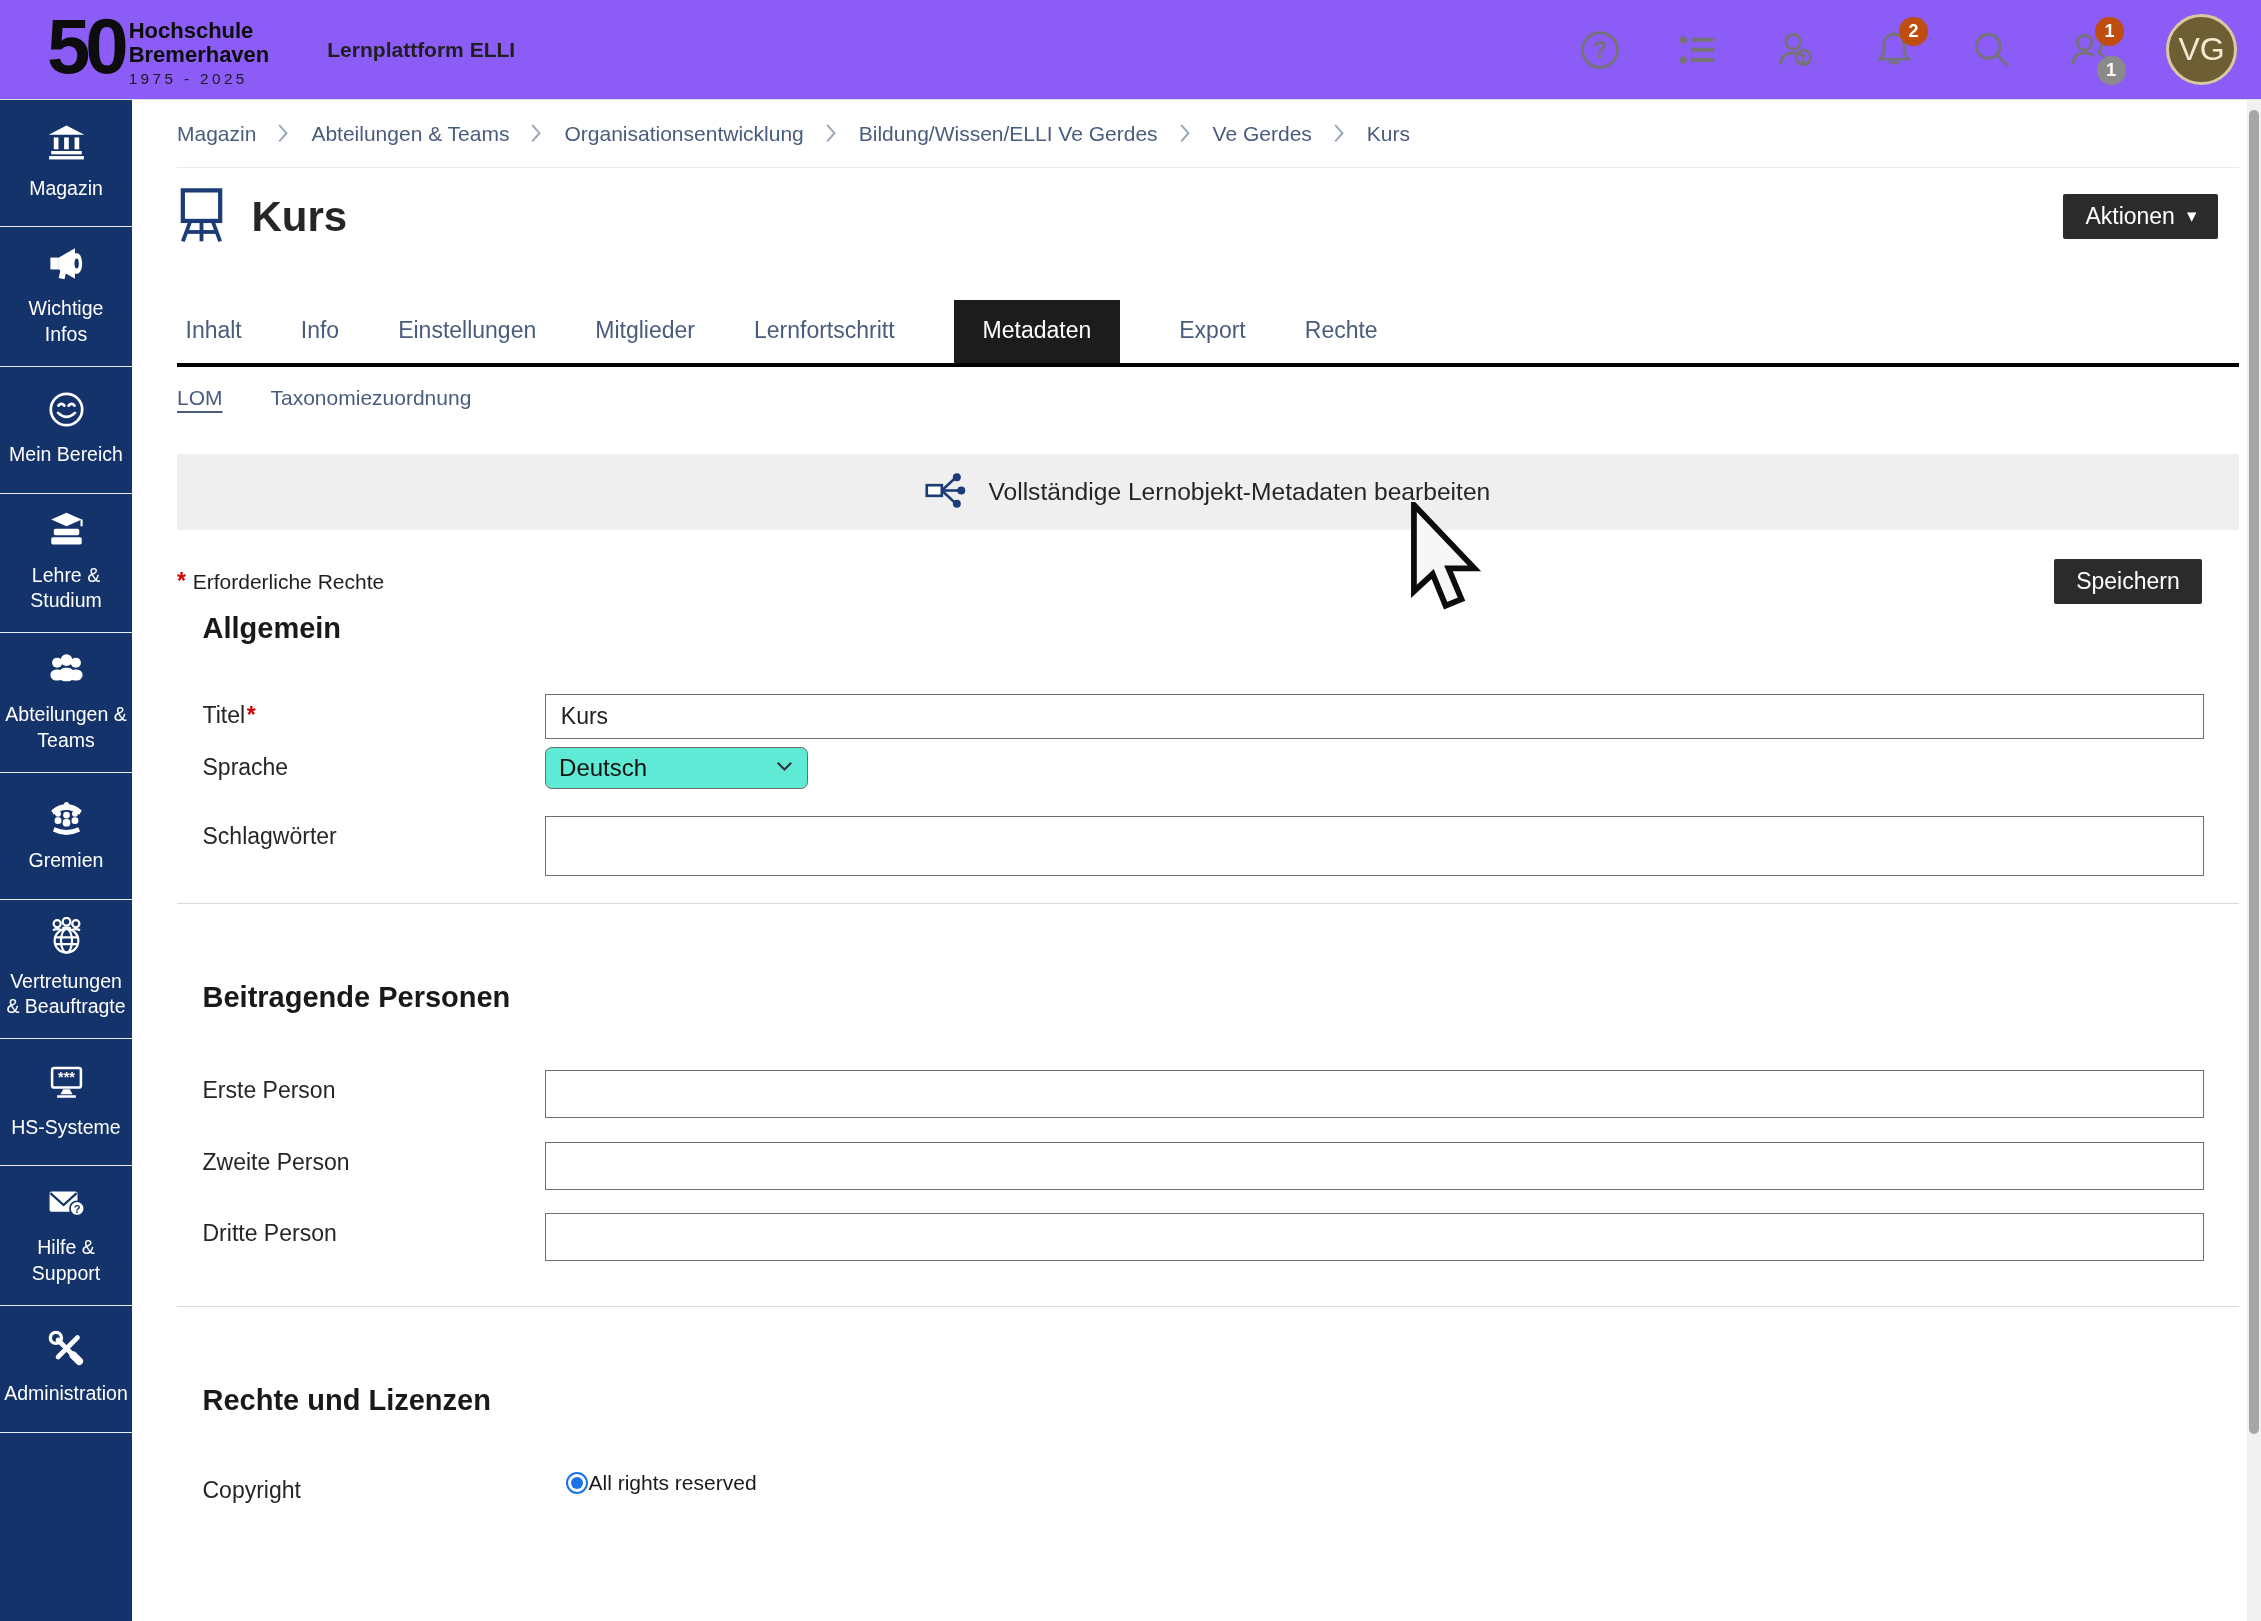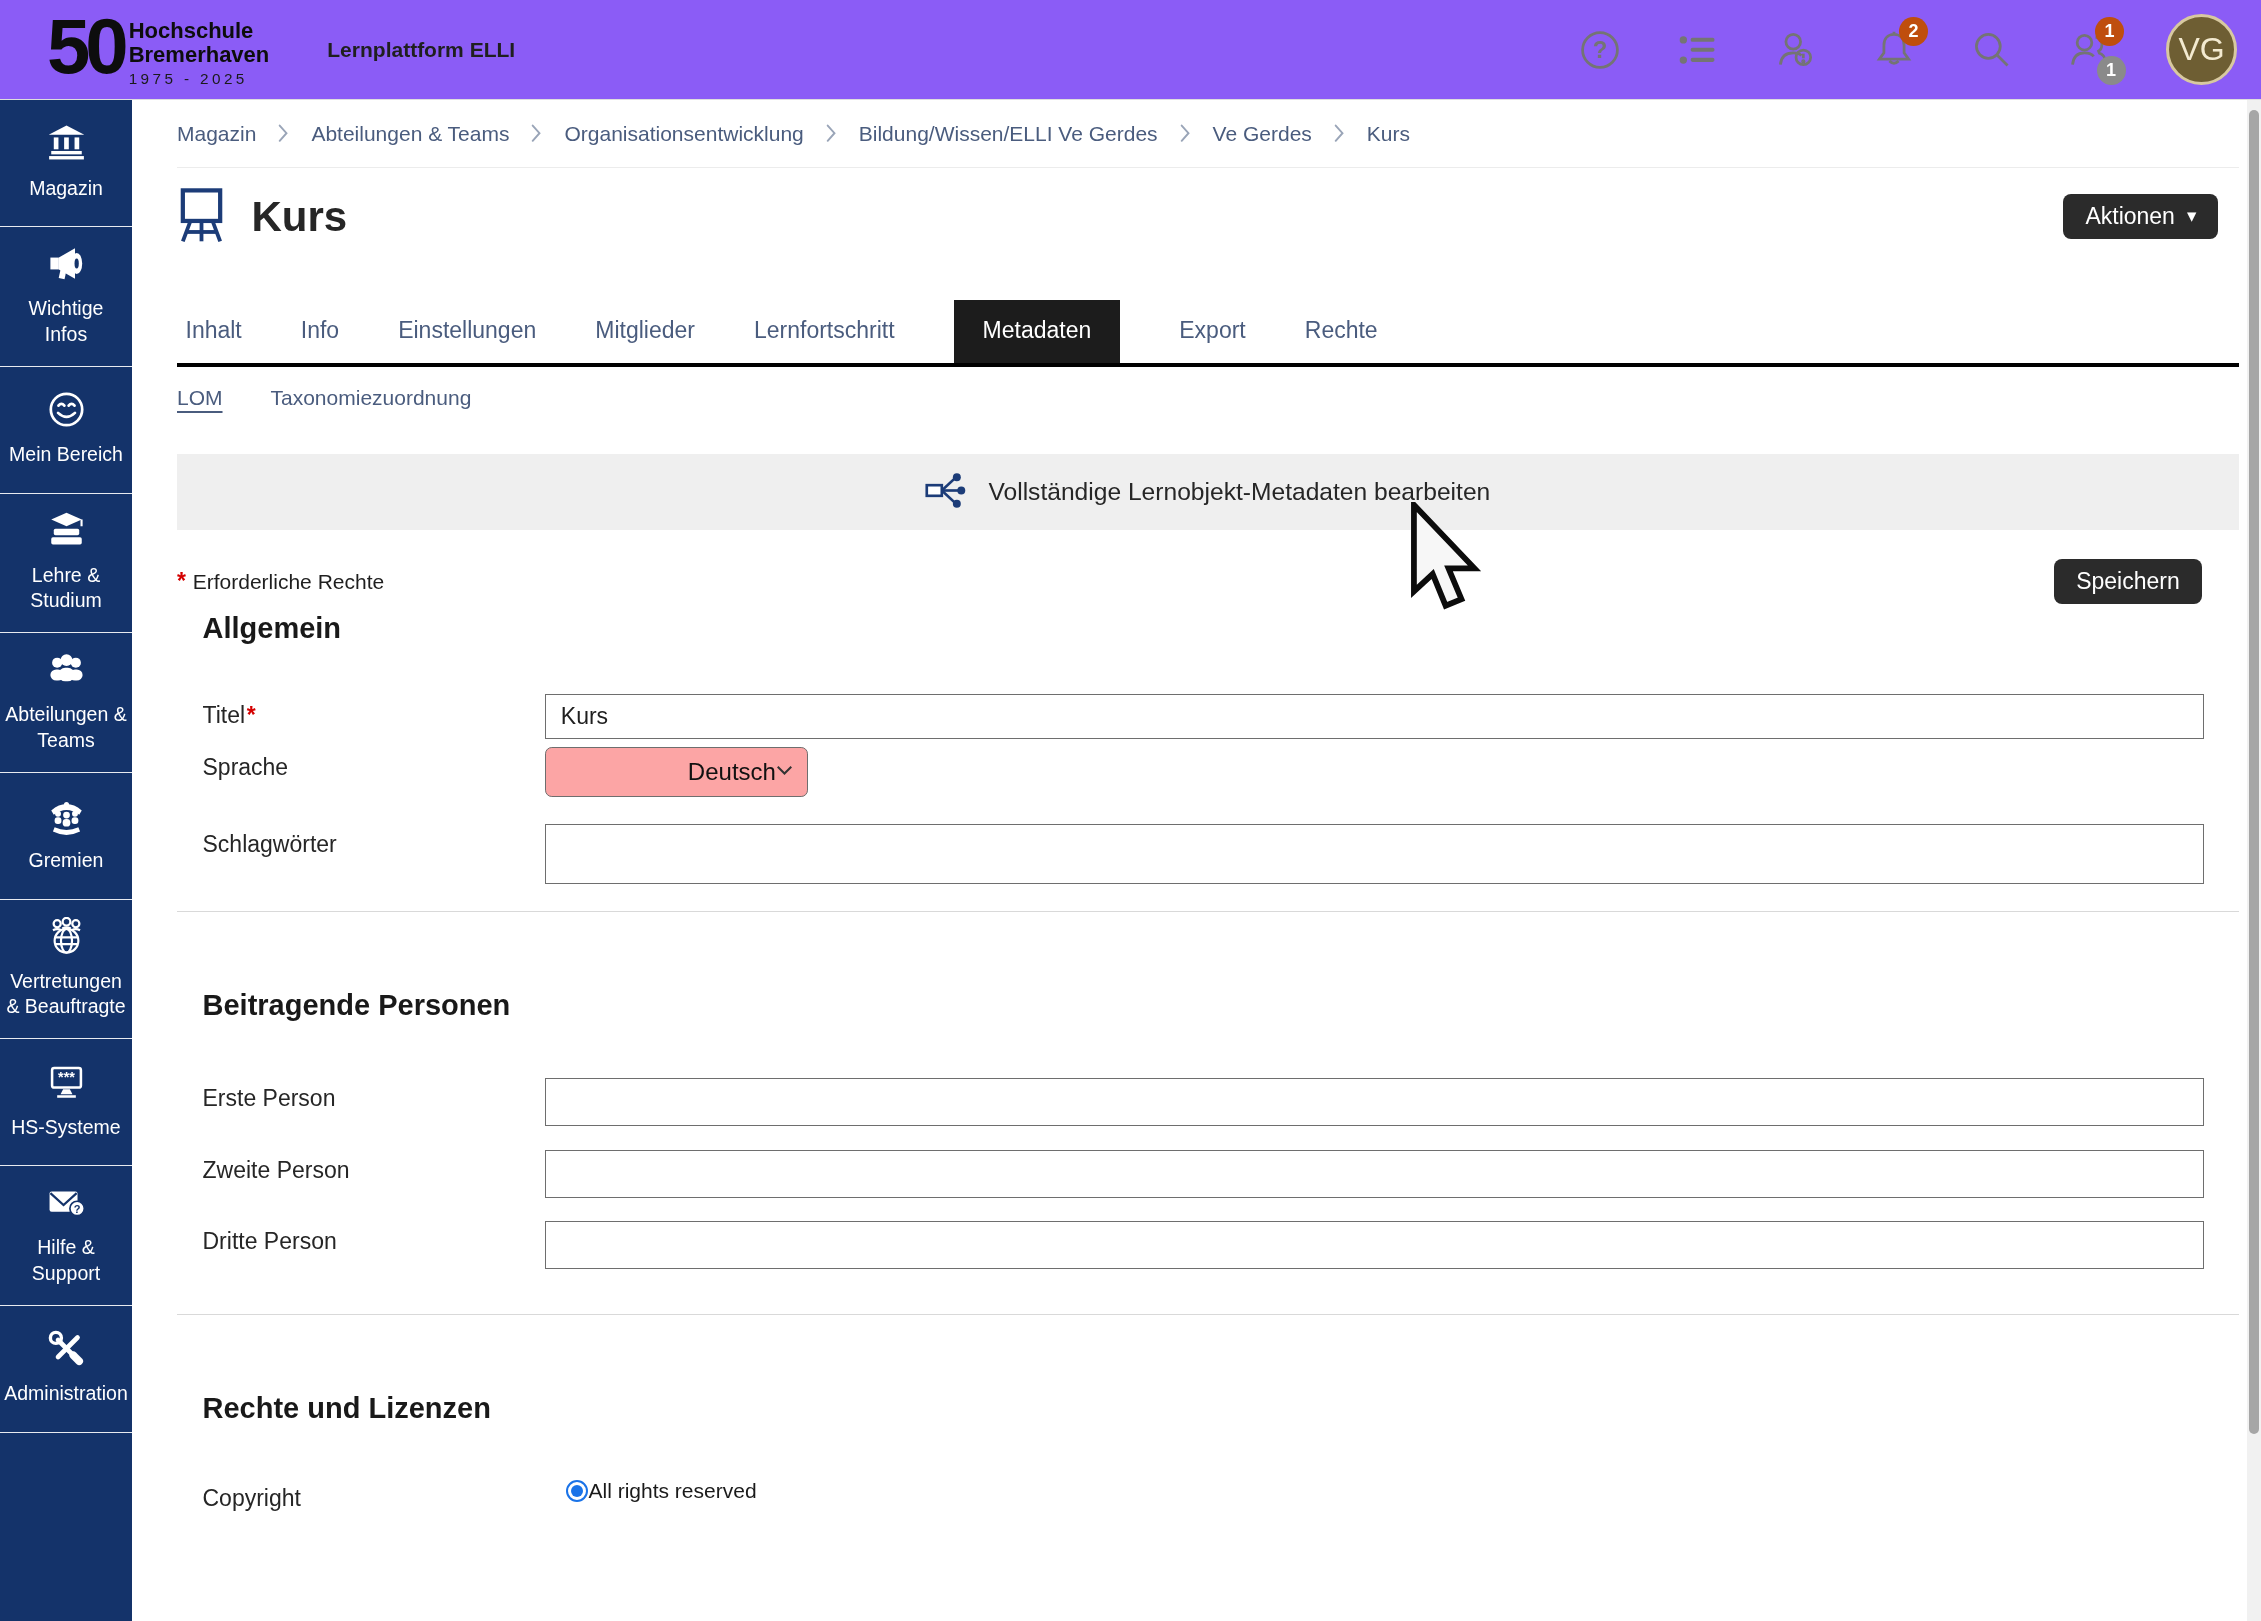--- a/index.html
+++ b/index.html
@@ -36,21 +36,21 @@
   
   .main { position:absolute; left:132px; top:100px; width:2116px; height:1521px; background:#fff;
           padding:0 9.3px 0 45px; }
   .breadcrumb { height:68px; display:flex; align-items:center; gap:22px; border-bottom:0.8px solid #ececec; }
   .crumb { font-size:21px; color:#4a5c7e; cursor:pointer; white-space:nowrap; }
   .crumb-sep { display:flex; align-items:center; }
 
   .title-row { margin-top:22px; height:53px; display:flex; align-items:center; }
   .obj-icon { margin-right:25.5px; }
   .page-title { font-size:42px; font-weight:600; color:#262626; }
-  .btn-dark { background:#2b2b2b; color:#fff; font-size:23px; border:none; border-radius:8px;
+  .btn-dark { background:#2b2b2b; color:#fff; font-size:23px; border:none; border-radius:2px;
               padding:9.3px 22px; display:flex; align-items:center; gap:12px; cursor:pointer;
               font-family:"Liberation Sans", sans-serif; }
   .caret { font-size:18.7px; line-height:1; }
   .actions-wrap { margin-left:auto; margin-right:20.4px; }
 
   .tabs { margin-top:59px; display:flex; align-items:flex-end; gap:59px; border-bottom:4.2px solid #000;
           padding-left:8.5px; position:relative; }
   .tab { font-size:23px; color:#4a5c7e; padding:15.3px 0 18.7px; cursor:pointer; white-space:nowrap; }
   .tab--active { background:#1c1c1c; color:#fff; padding:17px 29px 18.7px; margin-top:-8.5px; }
 
@@ -73,22 +73,22 @@
   .h2-rech { margin-top:76px; }
 
   .frow { display:flex; align-items:flex-start; padding-left:25.5px; }
   .flabel { width:342px; font-size:23px; color:#262626; padding-top:7.6px; display:flex; gap:1.7px; }
   .fctrl { width:1659px; }
   .tinput { width:100%; height:45px; border:1.7px solid #6e6e6e; font-size:23px; padding:0 15.3px;
             color:#1f1f1f; font-family:"Liberation Sans", sans-serif; background:#fff; }
   .tinput--tall { height:60px; }
   .tarea { position:relative; width:100%; height:73px; border:1.7px solid #6e6e6e; background:#fff; }
   .resize-h { position:absolute; right:1.7px; bottom:1.7px; }
-  .selbox { width:263px; height:50px; border:1.7px solid #6e6e6e; border-radius:6.8px; background:#fca5a5;
-            display:flex; align-items:center; justify-content:flex-end; padding:0 13.6px; cursor:pointer; }
+  .selbox { width:263px; height:42px; border:1.7px solid #6e6e6e; border-radius:6.8px; background:#5eead4;
+            display:flex; align-items:center; justify-content:space-between; padding:0 13.6px; cursor:pointer; }
   .selbox .val { font-size:24px; color:#111; }
   .inp-s { height:48px; }
 
   .divider { border:none; border-top:0.8px solid #d9d9d9; margin-top:27px; }
   .div2 { margin-top:45px; }
 
   .radio-row { margin-top:53px; }
   .radio-group { display:flex; align-items:center; gap:1px; padding-left:21px; padding-top:1.7px; }
   .radio { width:22px; height:22px; border-radius:50%; border:2.5px solid #1a73e8; background:#fff;
            display:flex; align-items:center; justify-content:center; cursor:pointer; }

